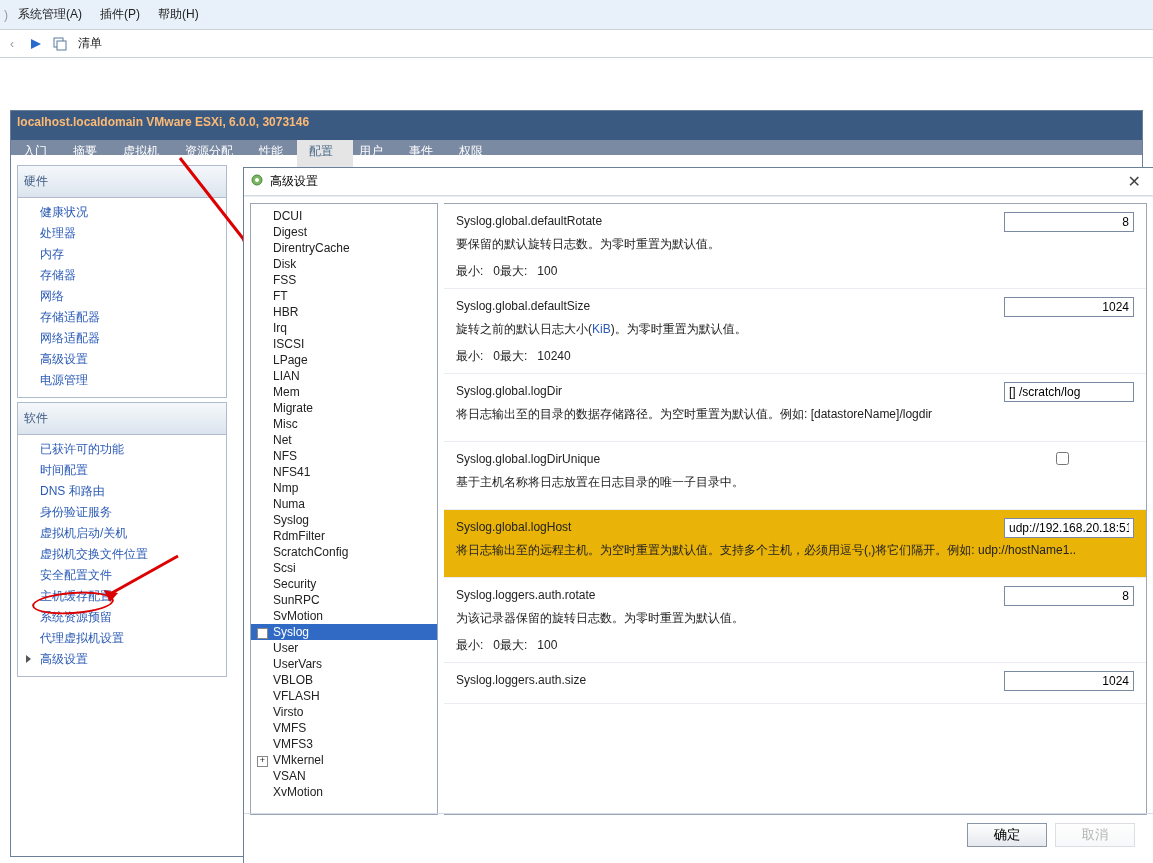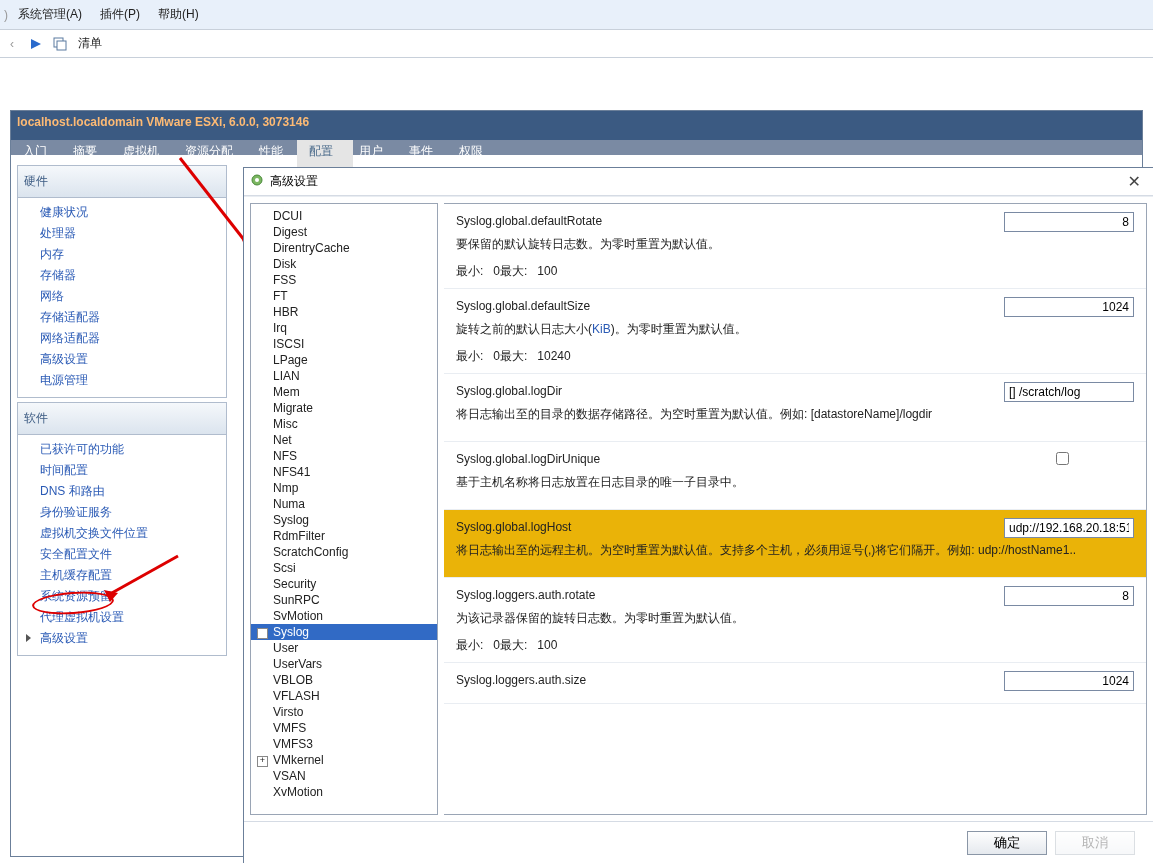--- a/index.html
+++ b/index.html
@@ -173,21 +173,21 @@
   border:1px solid #7a8aa3;
   padding:0 4px;
   font-size:12px;
   text-align: right;
 }
 .setting-input.left { text-align: left; }
 .setting-chk {
   position:absolute; right:77px; top:10px;
 }
 .dlg-foot {
-  position:absolute; left:0; right:0; bottom:0; height:42px;
+  position:absolute; left:0; right:0; bottom:8px; height:42px;
   display:flex; align-items:center; justify-content:flex-end;
   padding-right: 18px;
   border-top:1px solid #d5dbe4;
 }
 .dlg-foot button {
   width: 80px; height: 24px;
   background: linear-gradient(#fefefe,#e5e9ee);
   border:1px solid #8a96a6;
   margin-left: 8px;
   cursor:pointer;
@@ -254,20 +254,21 @@
         <a>网络适配器</a>
         <a>高级设置</a>
         <a>电源管理</a>
       </div>
       <div class="section-header">软件</div>
       <div class="section-list">
         <a>已获许可的功能</a>
         <a>时间配置</a>
         <a>DNS 和路由</a>
         <a>身份验证服务</a>
+        <a>虚拟机启动/关机</a>
         <a>虚拟机交换文件位置</a>
         <a>安全配置文件</a>
         <a>主机缓存配置</a>
         <a>系统资源预留</a>
         <a>代理虚拟机设置</a>
         <a class="caret">高级设置</a>
       </div>
     </div>
   </div>
 </div>

